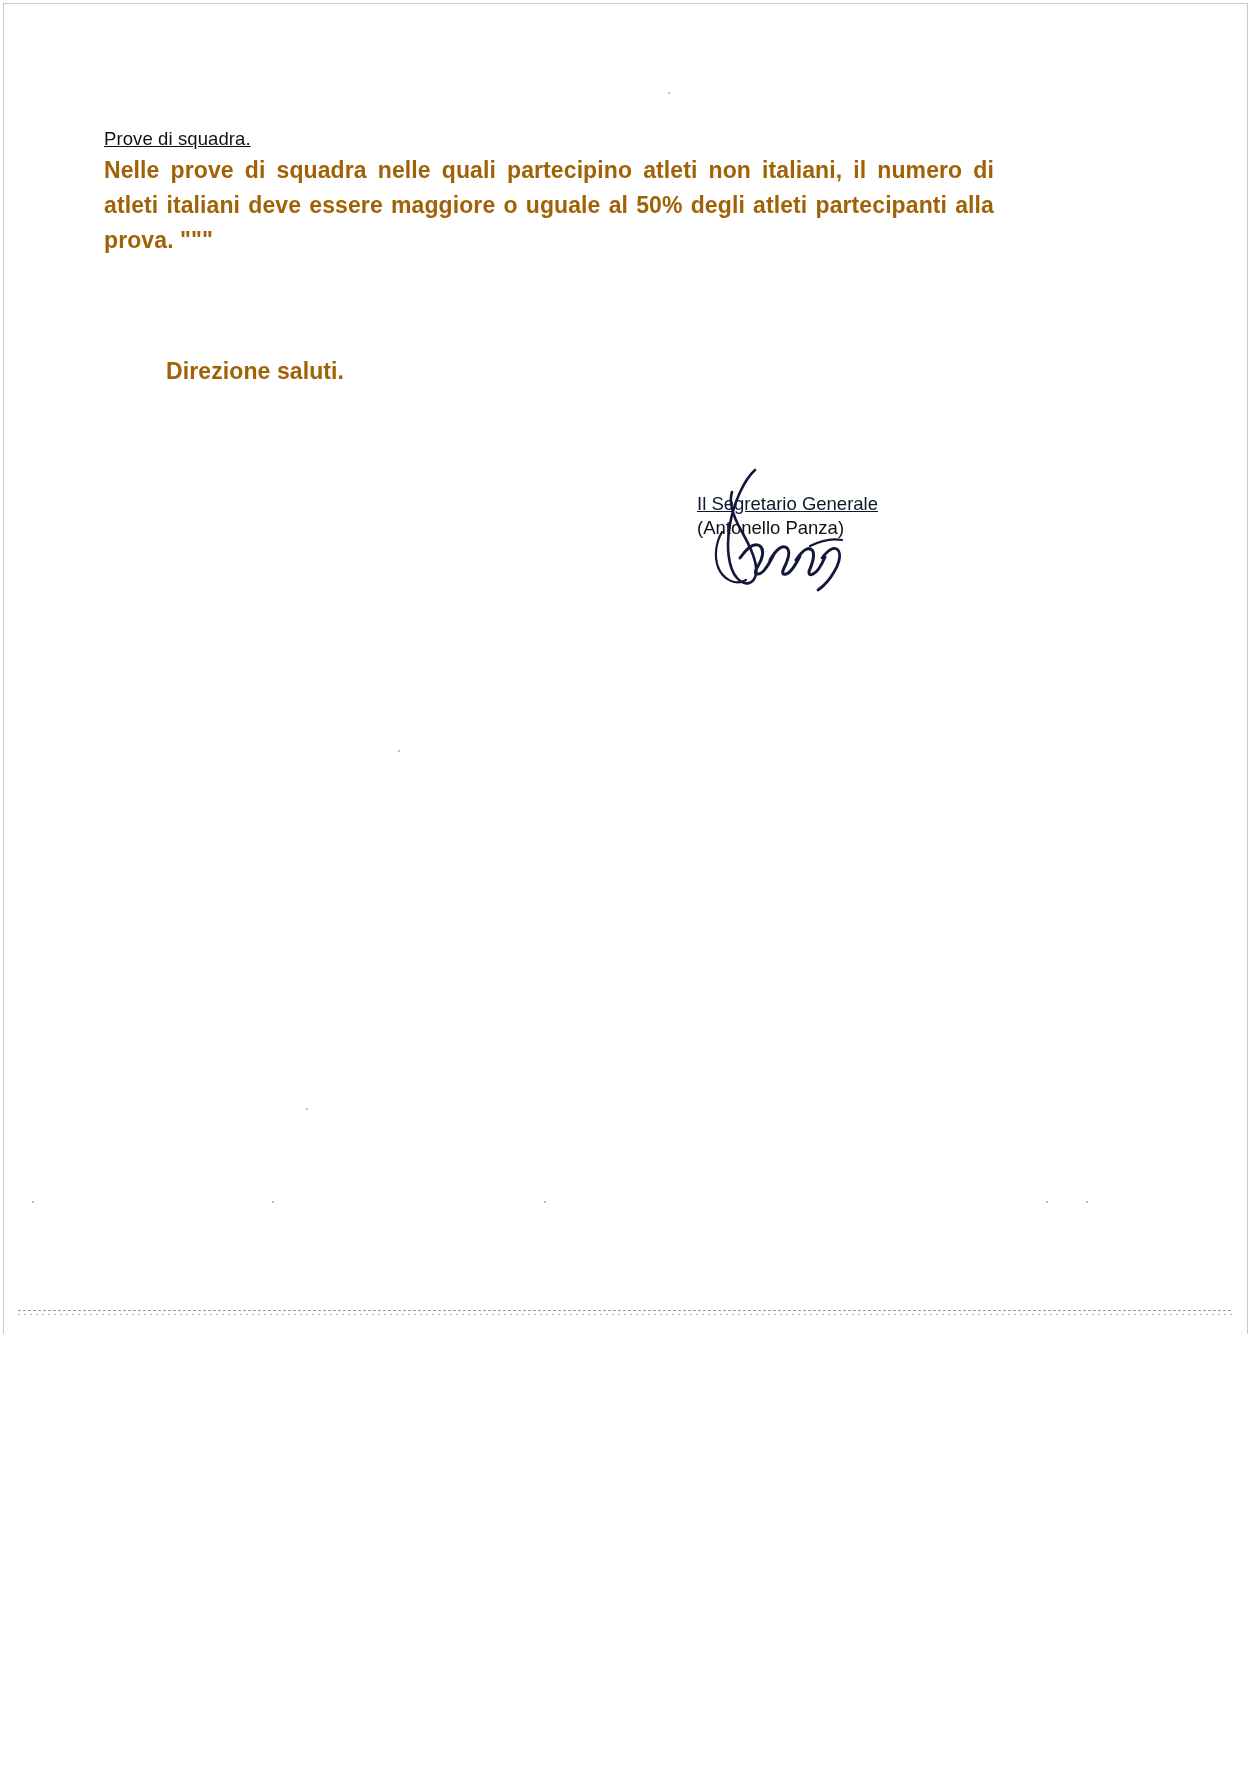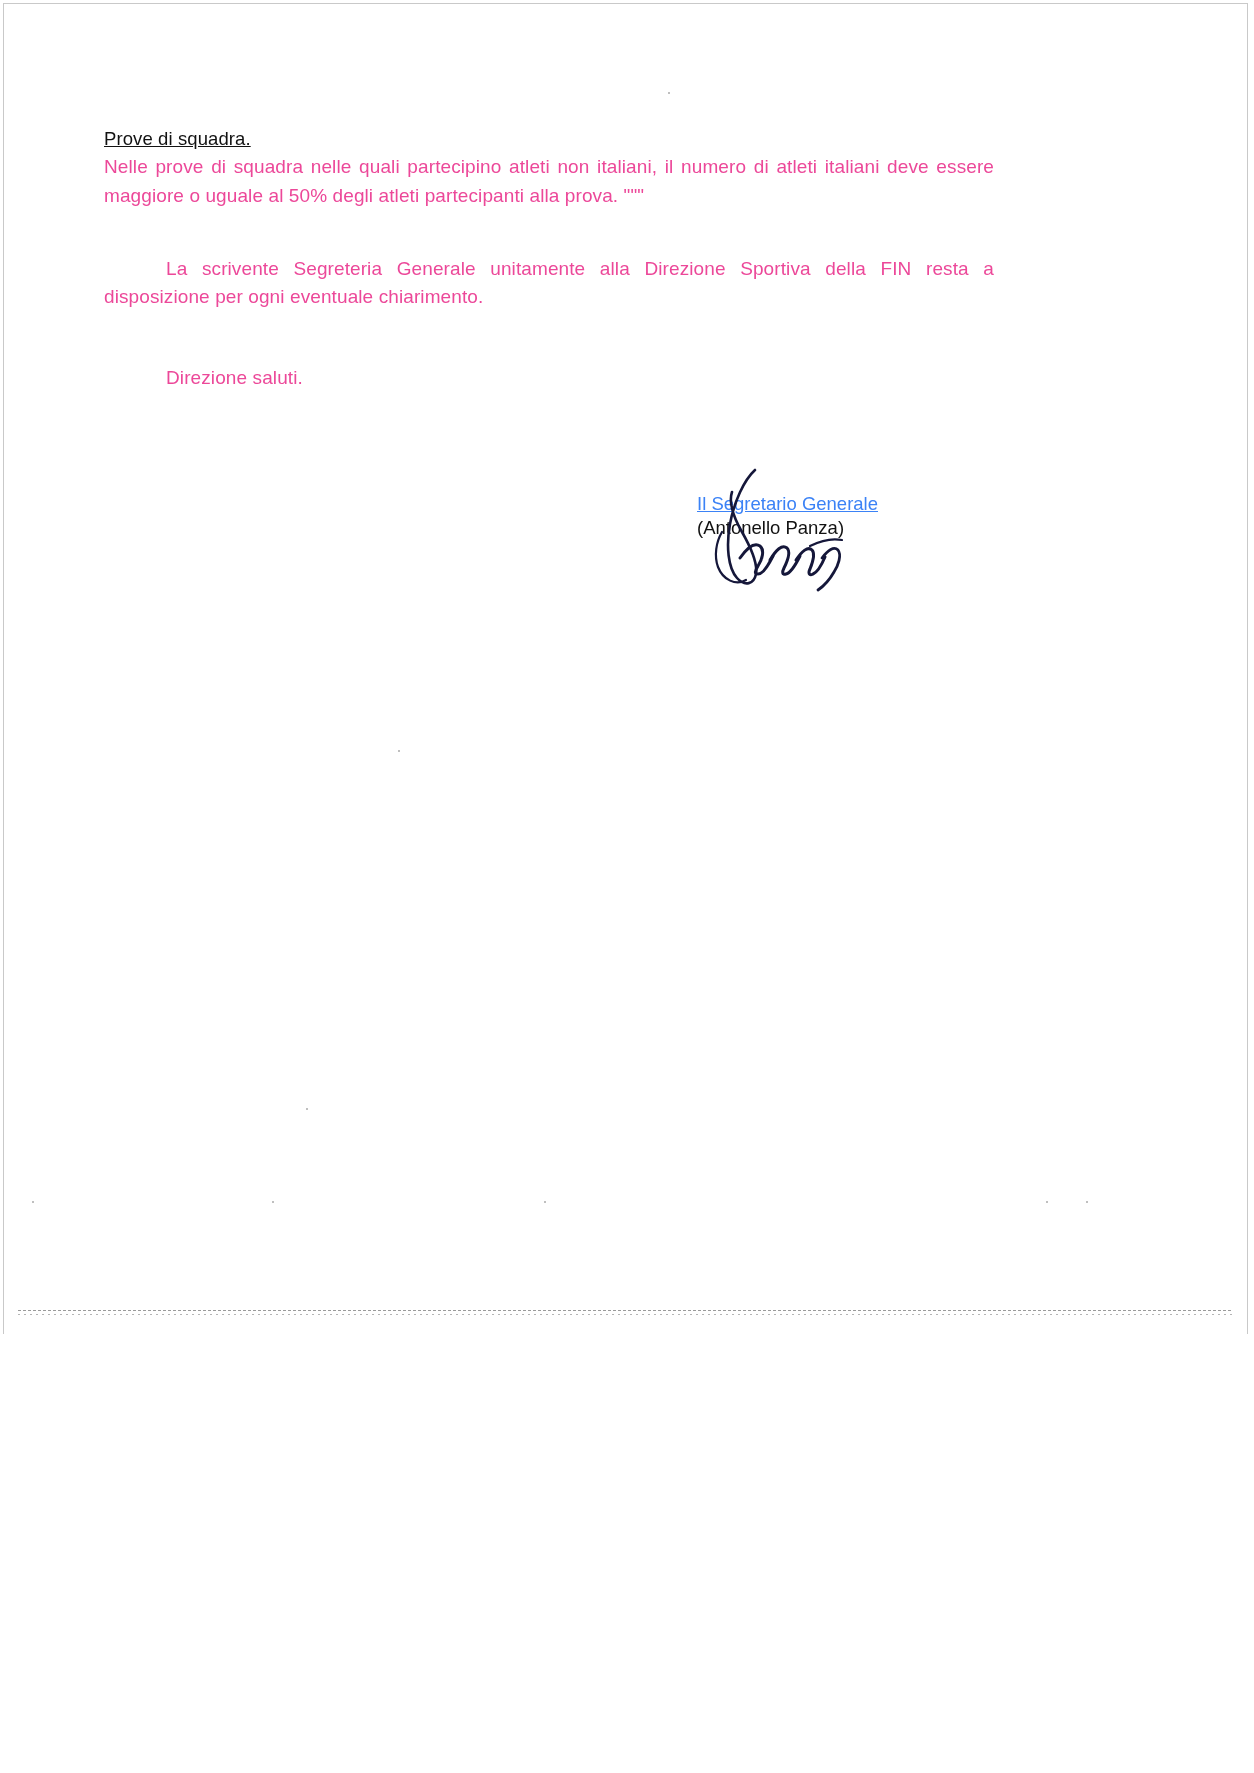--- a/index.html
+++ b/index.html
@@ -28,26 +28,27 @@
     box-sizing: border-box;
     pointer-events: none;
   }
   .doc-body {
     position: absolute;
     left: 104px;
     top: 125px;
     width: 890px;
   }
   .para {
-    font-size: 19px;
+    font-size: 23px;
     line-height: 1.52;
-    color: #ec4899;
+    color: #a16207;
     text-align: justify;
     margin: 0;
     letter-spacing: 0.1px;
+    font-weight: bold;
   }
   .heading {
     font-size: 18.5px;
     line-height: 1.5;
     color: #121212;
     margin: 0;
     text-decoration: underline;
     display: inline-block;
     letter-spacing: 0.1px;
   }
@@ -58,21 +59,21 @@
   .gap-md { height: 26px; }
 
   .signature-block {
     position: absolute;
     left: 697px;
     top: 492px;
     width: 330px;
   }
   .sig-title {
     font-size: 18.5px;
-    color: #3b82f6;
+    color: #0f172a;
     text-decoration: underline;
     white-space: nowrap;
     line-height: 1.3;
   }
   .sig-name {
     font-size: 18.5px;
     color: #121212;
     white-space: nowrap;
     line-height: 1.3;
   }
@@ -122,21 +123,20 @@
   <div class="doc-body">
 
     <div>
       <span class="heading">Prove di squadra.</span>
     </div>
 
     <p class="para">Nelle prove di squadra nelle quali partecipino atleti non italiani, il numero di atleti italiani deve essere maggiore o uguale al 50% degli atleti partecipanti alla prova. """</p>
 
     <div class="gap-lg"></div>
 
-    <p class="para indent">La scrivente Segreteria Generale unitamente alla Direzione Sportiva della FIN resta a disposizione per ogni eventuale chiarimento.</p>
 
     <div class="gap-md"></div>
 
 
     <div class="gap-md"></div>
 
     <p class="para indent">Direzione saluti.</p>
 
   </div>
 

